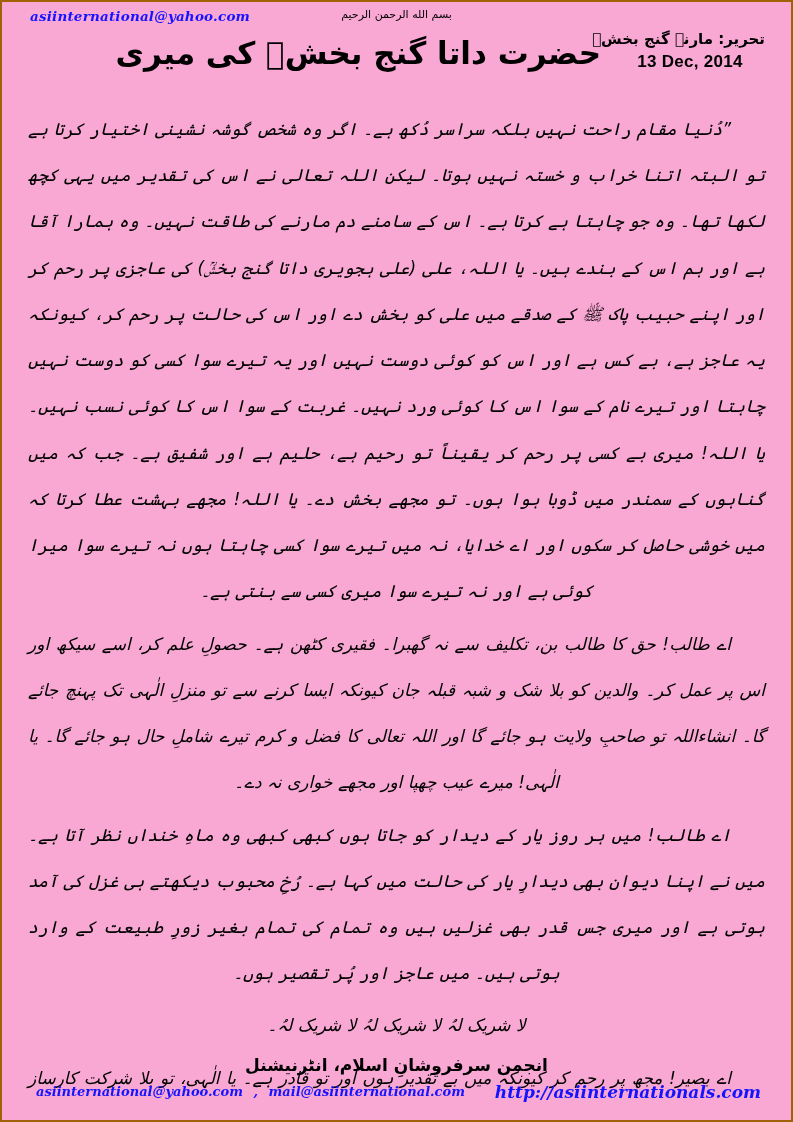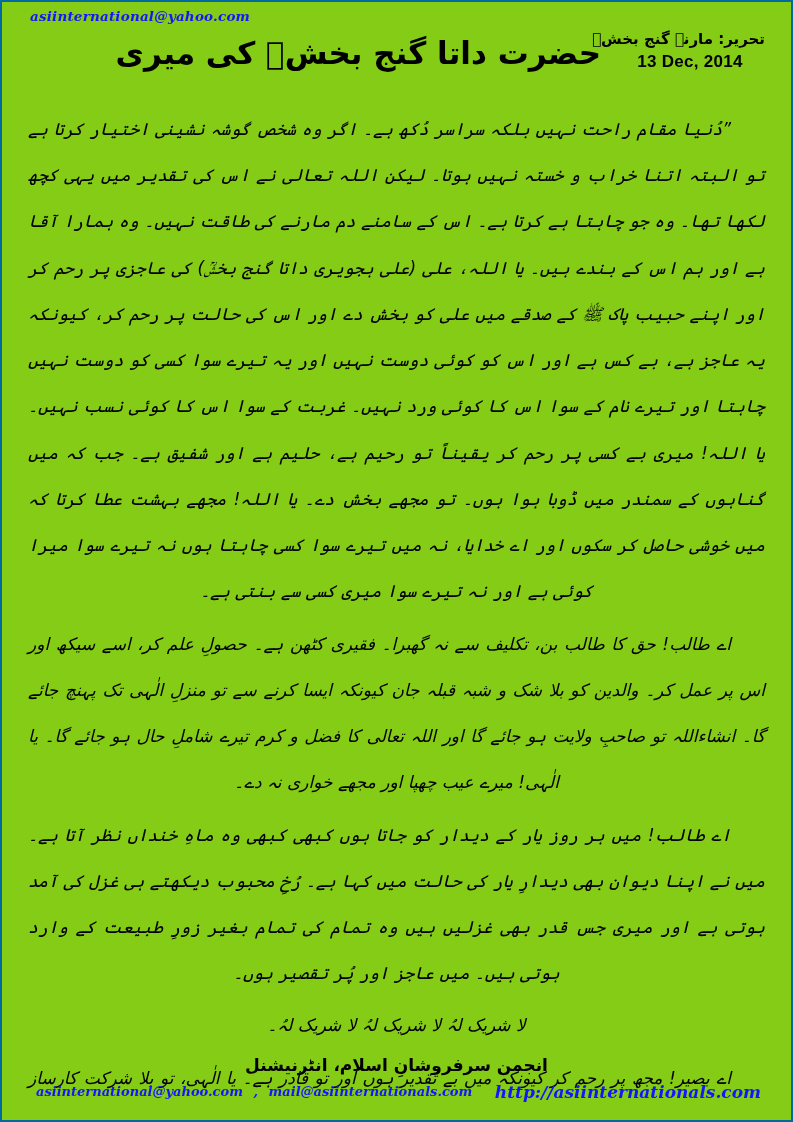--- a/index.html
+++ b/index.html
@@ -5,22 +5,22 @@
   html, body {
     margin: 0;
     padding: 0;
     background: #ffffff;
   }
   .page {
     position: relative;
     width: 793px;
     height: 1122px;
     box-sizing: border-box;
-    background: #84cc16;
-    border: 2px solid #0369a1;
+    background: #f9a8d4;
+    border: 2px solid #a16207;
     overflow: hidden;
     font-family: "DejaVu Sans", sans-serif;
   }
 
   
   .header {
     position: relative;
     height: 104px;
   }
   .email-top {
@@ -159,20 +159,21 @@
   }
 </style>
 </head>
 <body>
 
 <div class="page">
 
   <div class="header">
     <div class="email-top">asiinternational@yahoo.com</div>
 
+    <div class="bismillah">بسم الله الرحمن الرحيم</div>
 
     <div class="doc-title">حضرت داتا گنج بخشؒ کی میری</div>
 
     <div class="byline-block">
       <div class="byline">تحریر: مارنے گنج بخشؒ</div>
       <div class="date">13 Dec, 2014</div>
     </div>
   </div>
 
   <div class="body-wrap">
@@ -184,19 +185,19 @@
     <p class="para">اے میرے طالب! جو کچھ اللہ تعالی عنایت کرے تو اس پر راضی ہو۔ اگر وہ جنگل بخشے تو اس میں رہ، اگر آبادی بخشے تو اس میں گزار دے، اگر تجھے وطن نصیب کرے تو وطن میں بسر کر۔ اگر پردیس سے تو پردیس ہی میں زندگی کاٹ۔ غرضیکہ جو کچھ اللہ تعالی بخشے اُسی پر تکیہ کر۔ اگر وہ گدڑی دے تو پہن لے، اگر قاقم دے تو اسے اوڑھ لے۔ اگر وہ تجھے گدھا دے تو اس سواری کر اور اگر گھوڑا دے تو اسے بھی نہ چھوڑ۔ وہ جو بھی کچھ دے، لے لے، اور جو کچھ نہ دے اس پر صبر کرتا کہ تو مردِ راہِ حق بن جائے اور تو خدا رسیدہ ہو جائے۔ صبر بھی عجیب چیز ہے چنانچہ حدیث شریف میں آتا ہے: الصبر مفتاح الفرح (صبر راحت کی چابی ہے)۔ صبر اختیار کر اور مردِ راہ بن، کیونکہ اللہ تعالی نے تجھ پر مہربانی کی ہے، وہ تجھے بخش دے گا۔“</p>
   </div>
 
   <div class="footer">
     <div class="org-name">انجمن سرفروشانِ اسلام، انٹرنیشنل</div>
 
     <div class="footer-links">
       <div class="footer-emails">
         <span>asiinternational@yahoo.com</span>
         <span class="sep">,</span>
-        <span>mail@asiinternationals.com</span>
+        <span>mail@asiinternational.com</span>
       </div>
       <div class="footer-url">http://asiinternationals.com</div>
     </div>
   </div>
 
 </div>
 
 </body></html>

